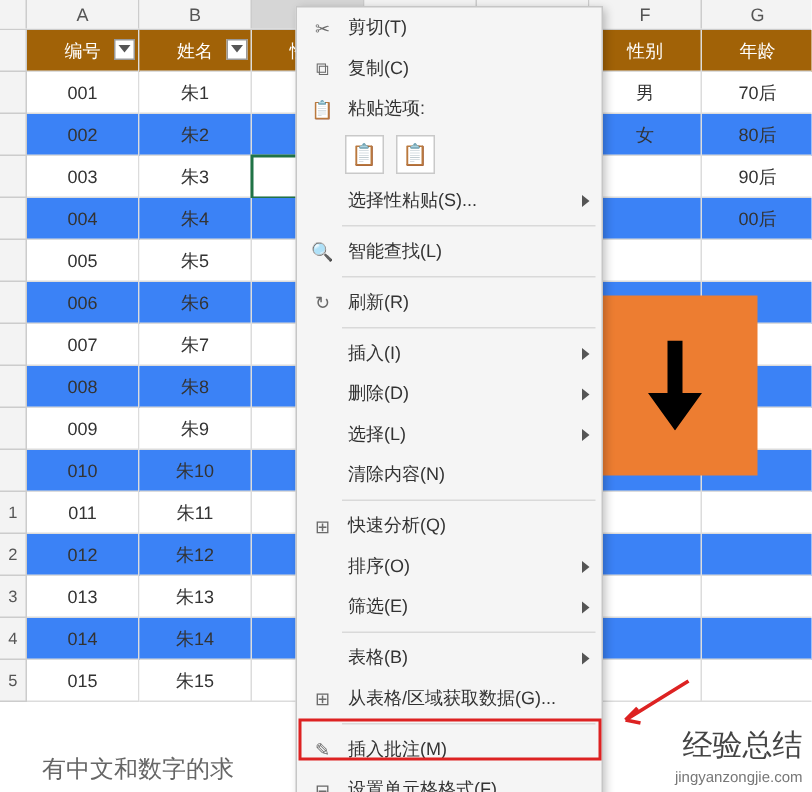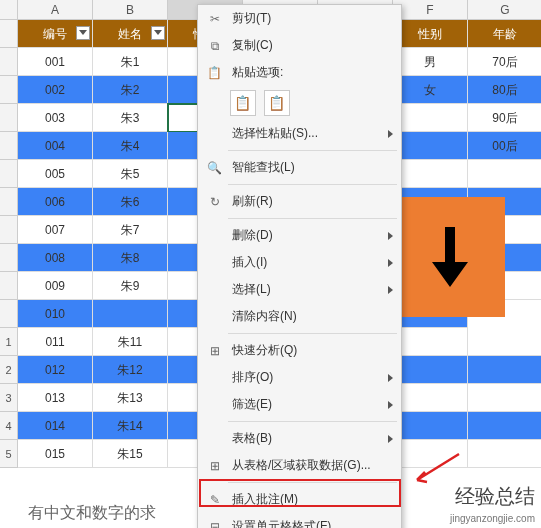--- a/index.html
+++ b/index.html
@@ -147,20 +147,21 @@
       <div class="cell">朱9</div>
       <div class="cell"></div>
       <div class="cell"></div>
       <div class="cell"></div>
       <div class="cell"></div>
       <div class="cell"></div>
     </div>
     <div class="row band">
       <div class="rn"></div>
       <div class="cell">010</div>
+      <div class="cell">朱10</div>
       <div class="cell"></div>
       <div class="cell"></div>
       <div class="cell"></div>
       <div class="cell"></div>
       <div class="cell"></div>
     </div>
     <div class="row">
       <div class="rn">1</div>
       <div class="cell">011</div>
       <div class="cell">朱11</div>
@@ -245,25 +246,25 @@
       <span class="lbl">智能查找(L)</span>
     </div>
   <div class="sep"></div>
   <div class="mi">
       <span class="ic">↻</span>
       <span class="lbl">刷新(R)</span>
     </div>
   <div class="sep"></div>
   <div class="mi sub">
       <span class="ic"></span>
+      <span class="lbl">插入(I)</span>
+    </div>
+  <div class="mi sub">
+      <span class="ic"></span>
       <span class="lbl">删除(D)</span>
-    </div>
-  <div class="mi sub">
-      <span class="ic"></span>
-      <span class="lbl">插入(I)</span>
     </div>
   <div class="mi sub">
       <span class="ic"></span>
       <span class="lbl">选择(L)</span>
     </div>
   <div class="mi">
       <span class="ic"></span>
       <span class="lbl">清除内容(N)</span>
     </div>
   <div class="sep"></div>

